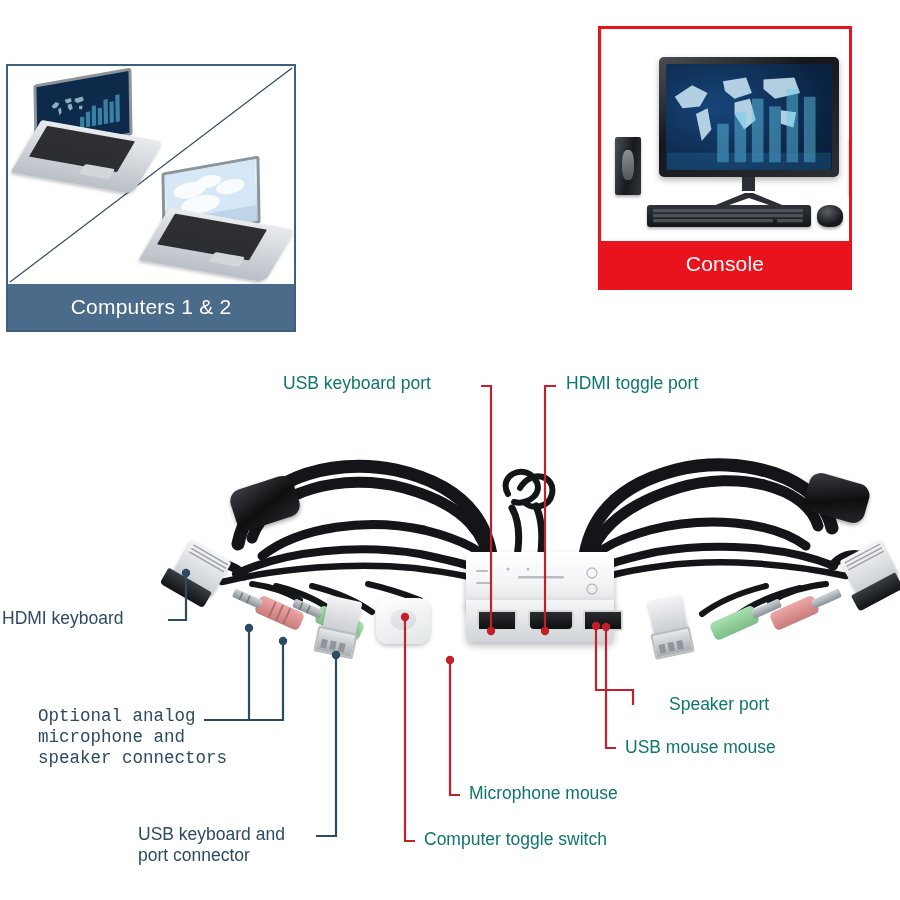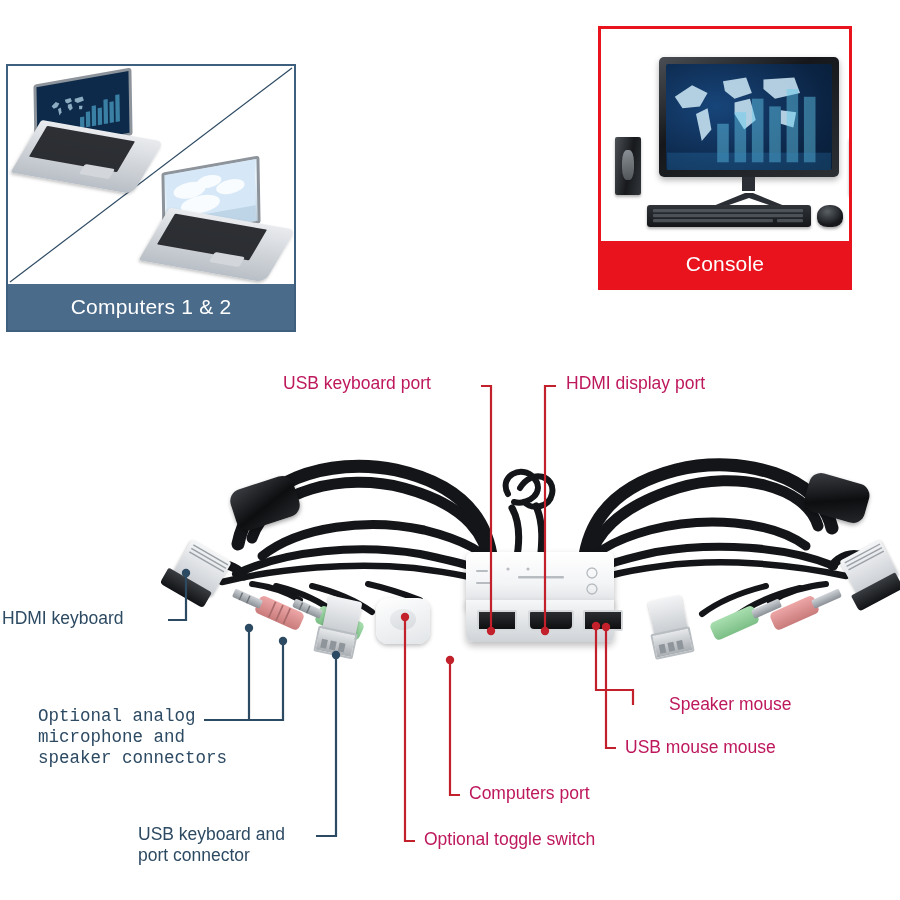--- a/index.html
+++ b/index.html
@@ -70,21 +70,21 @@
   .toggle-btn{position:absolute;background:linear-gradient(160deg,#ffffff,#e2e5e8);
      border-radius:12px;box-shadow:0 2px 4px rgba(0,0,0,.25);}
   .toggle-btn:after{content:"";position:absolute;left:26%;top:24%;width:48%;height:46%;
      border-radius:50%;background:linear-gradient(160deg,#eceef0,#d7dade);}
   .ferrite{position:absolute;background:linear-gradient(160deg,#3d4045,#0d0e10 55%,#26282b);
      border-radius:12px;box-shadow:0 2px 4px rgba(0,0,0,.35);}
 
   
   .label{position:absolute;font-size:17.5px;line-height:21px;white-space:pre;}
   .label.blue{color:#2d4a63;}
-  .label.red{color:#be185d;}
+  .label.red{color:#0f766e;}
   .svg-layer{position:absolute;left:0;top:0;width:900px;height:900px;
      pointer-events:none;overflow:visible;}
 </style>
 </head>
 <body>
 
 <div class="panel" id="computers-panel">
   <div class="panel-art">
     <svg class="diag-split" viewBox="0 0 286 218" preserveAspectRatio="none">
       <line x1="284" y1="2" x2="2" y2="216" stroke="#2d4a63" stroke-width="1.2"></line>
@@ -389,25 +389,25 @@
   </g>
   <g fill="#2d4a63">
     <circle cx="186" cy="573" r="4.2"></circle>
     <circle cx="249" cy="628" r="4.2"></circle>
     <circle cx="283" cy="641" r="4.2"></circle>
     <circle cx="336" cy="655" r="4.2"></circle>
   </g>
 </svg>
 
 <div class="label red" style="left:283px;top:373px;">USB keyboard port</div>
-<div class="label red" style="left:566px;top:373px;">HDMI display port</div>
+<div class="label red" style="left:566px;top:373px;">HDMI toggle port</div>
 
 <div class="label blue" style="left:2px;top:608px;">HDMI keyboard</div>
 <div class="label blue" style="left:38px;top:706px;font-family:Liberation Mono, monospace;">Optional analog
 microphone and
 speaker connectors</div>
 <div class="label blue" style="left:138px;top:824px;">USB keyboard and
 port connector</div>
 
-<div class="label red" style="left:424px;top:829px;">Optional toggle switch</div>
-<div class="label red" style="left:469px;top:783px;">Computers port</div>
-<div class="label red" style="left:669px;top:694px;">Speaker mouse</div>
+<div class="label red" style="left:424px;top:829px;">Computer toggle switch</div>
+<div class="label red" style="left:469px;top:783px;">Microphone mouse</div>
+<div class="label red" style="left:669px;top:694px;">Speaker port</div>
 <div class="label red" style="left:625px;top:737px;">USB mouse mouse</div>
 
 </body></html>

